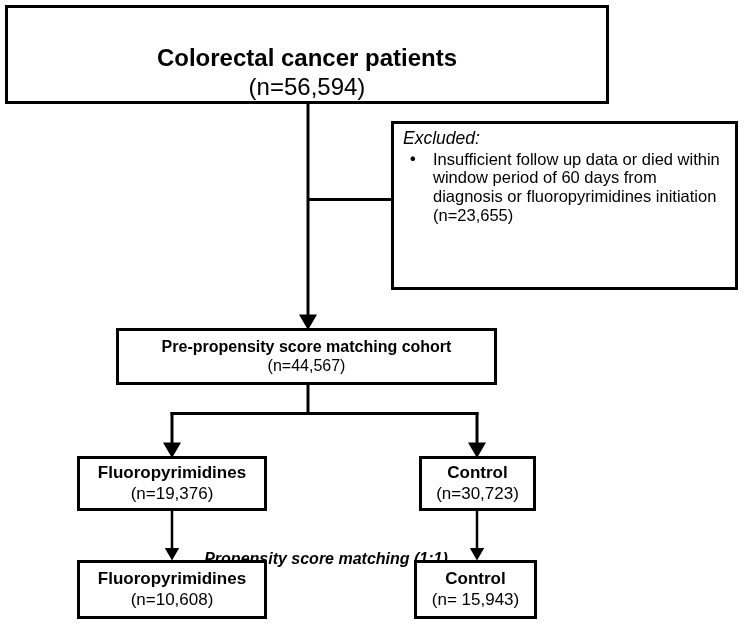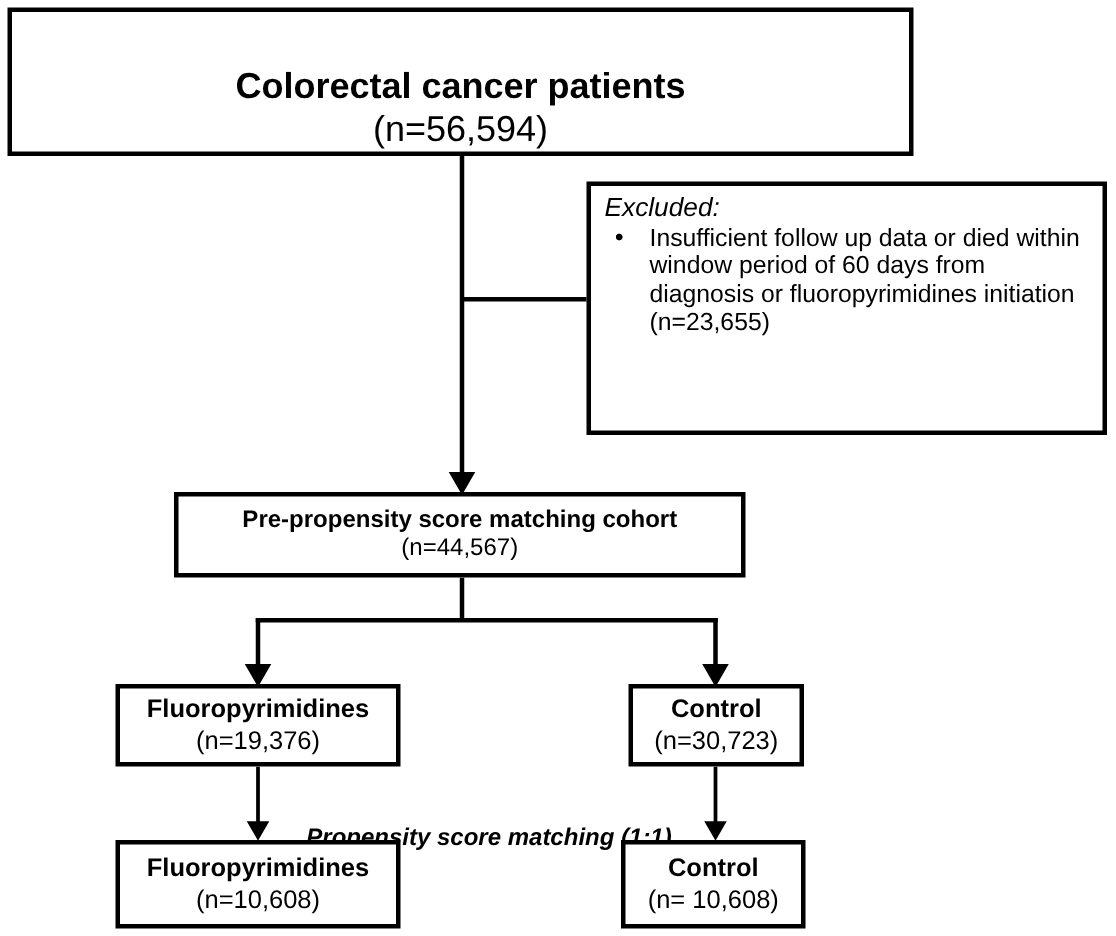--- a/index.html
+++ b/index.html
@@ -216,16 +216,16 @@
 
   <div id="psm-label">Propensity score matching (1:1)</div>
 
   <div class="box" id="box-fp-post">
     <span class="ttl">Fluoropyrimidines</span>
     <span class="sub">(n=10,608)</span>
   </div>
 
   <div class="box" id="box-ctrl-post">
     <span class="ttl">Control</span>
-    <span class="sub">(n= 10,608)</span>
+    <span class="sub">(n= 15,943)</span>
   </div>
 
 </div>
 
 </body></html>

